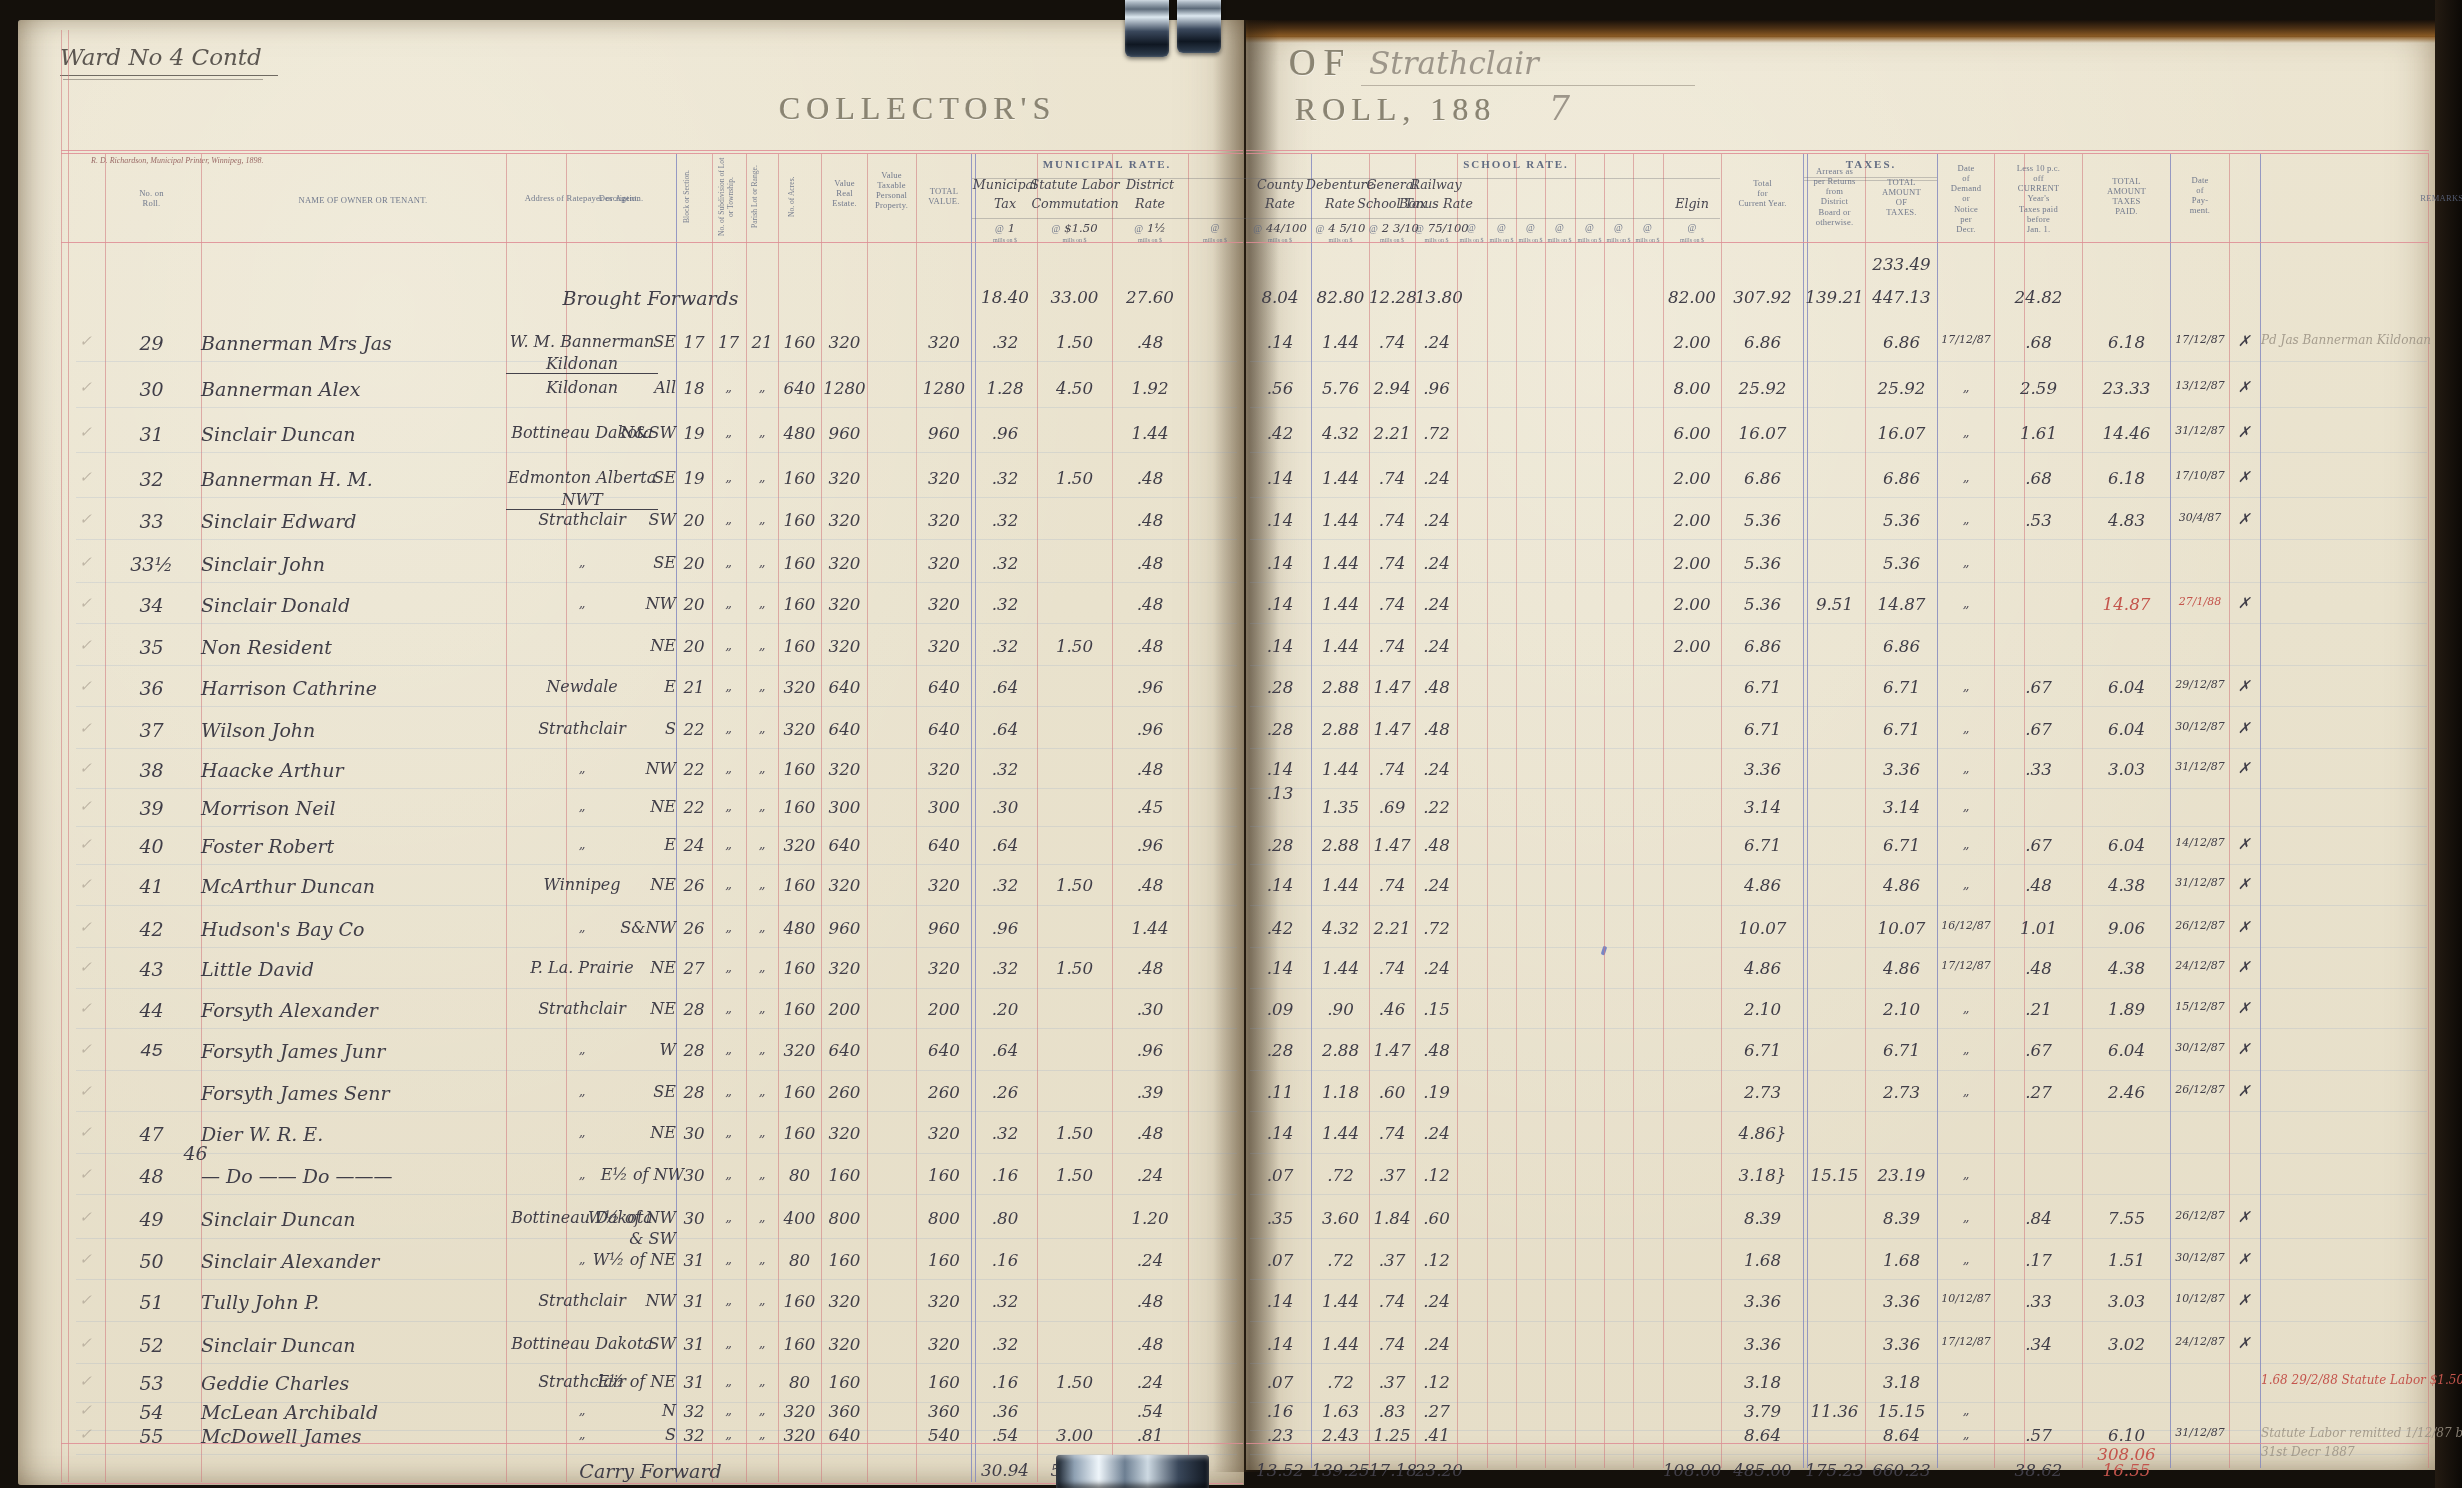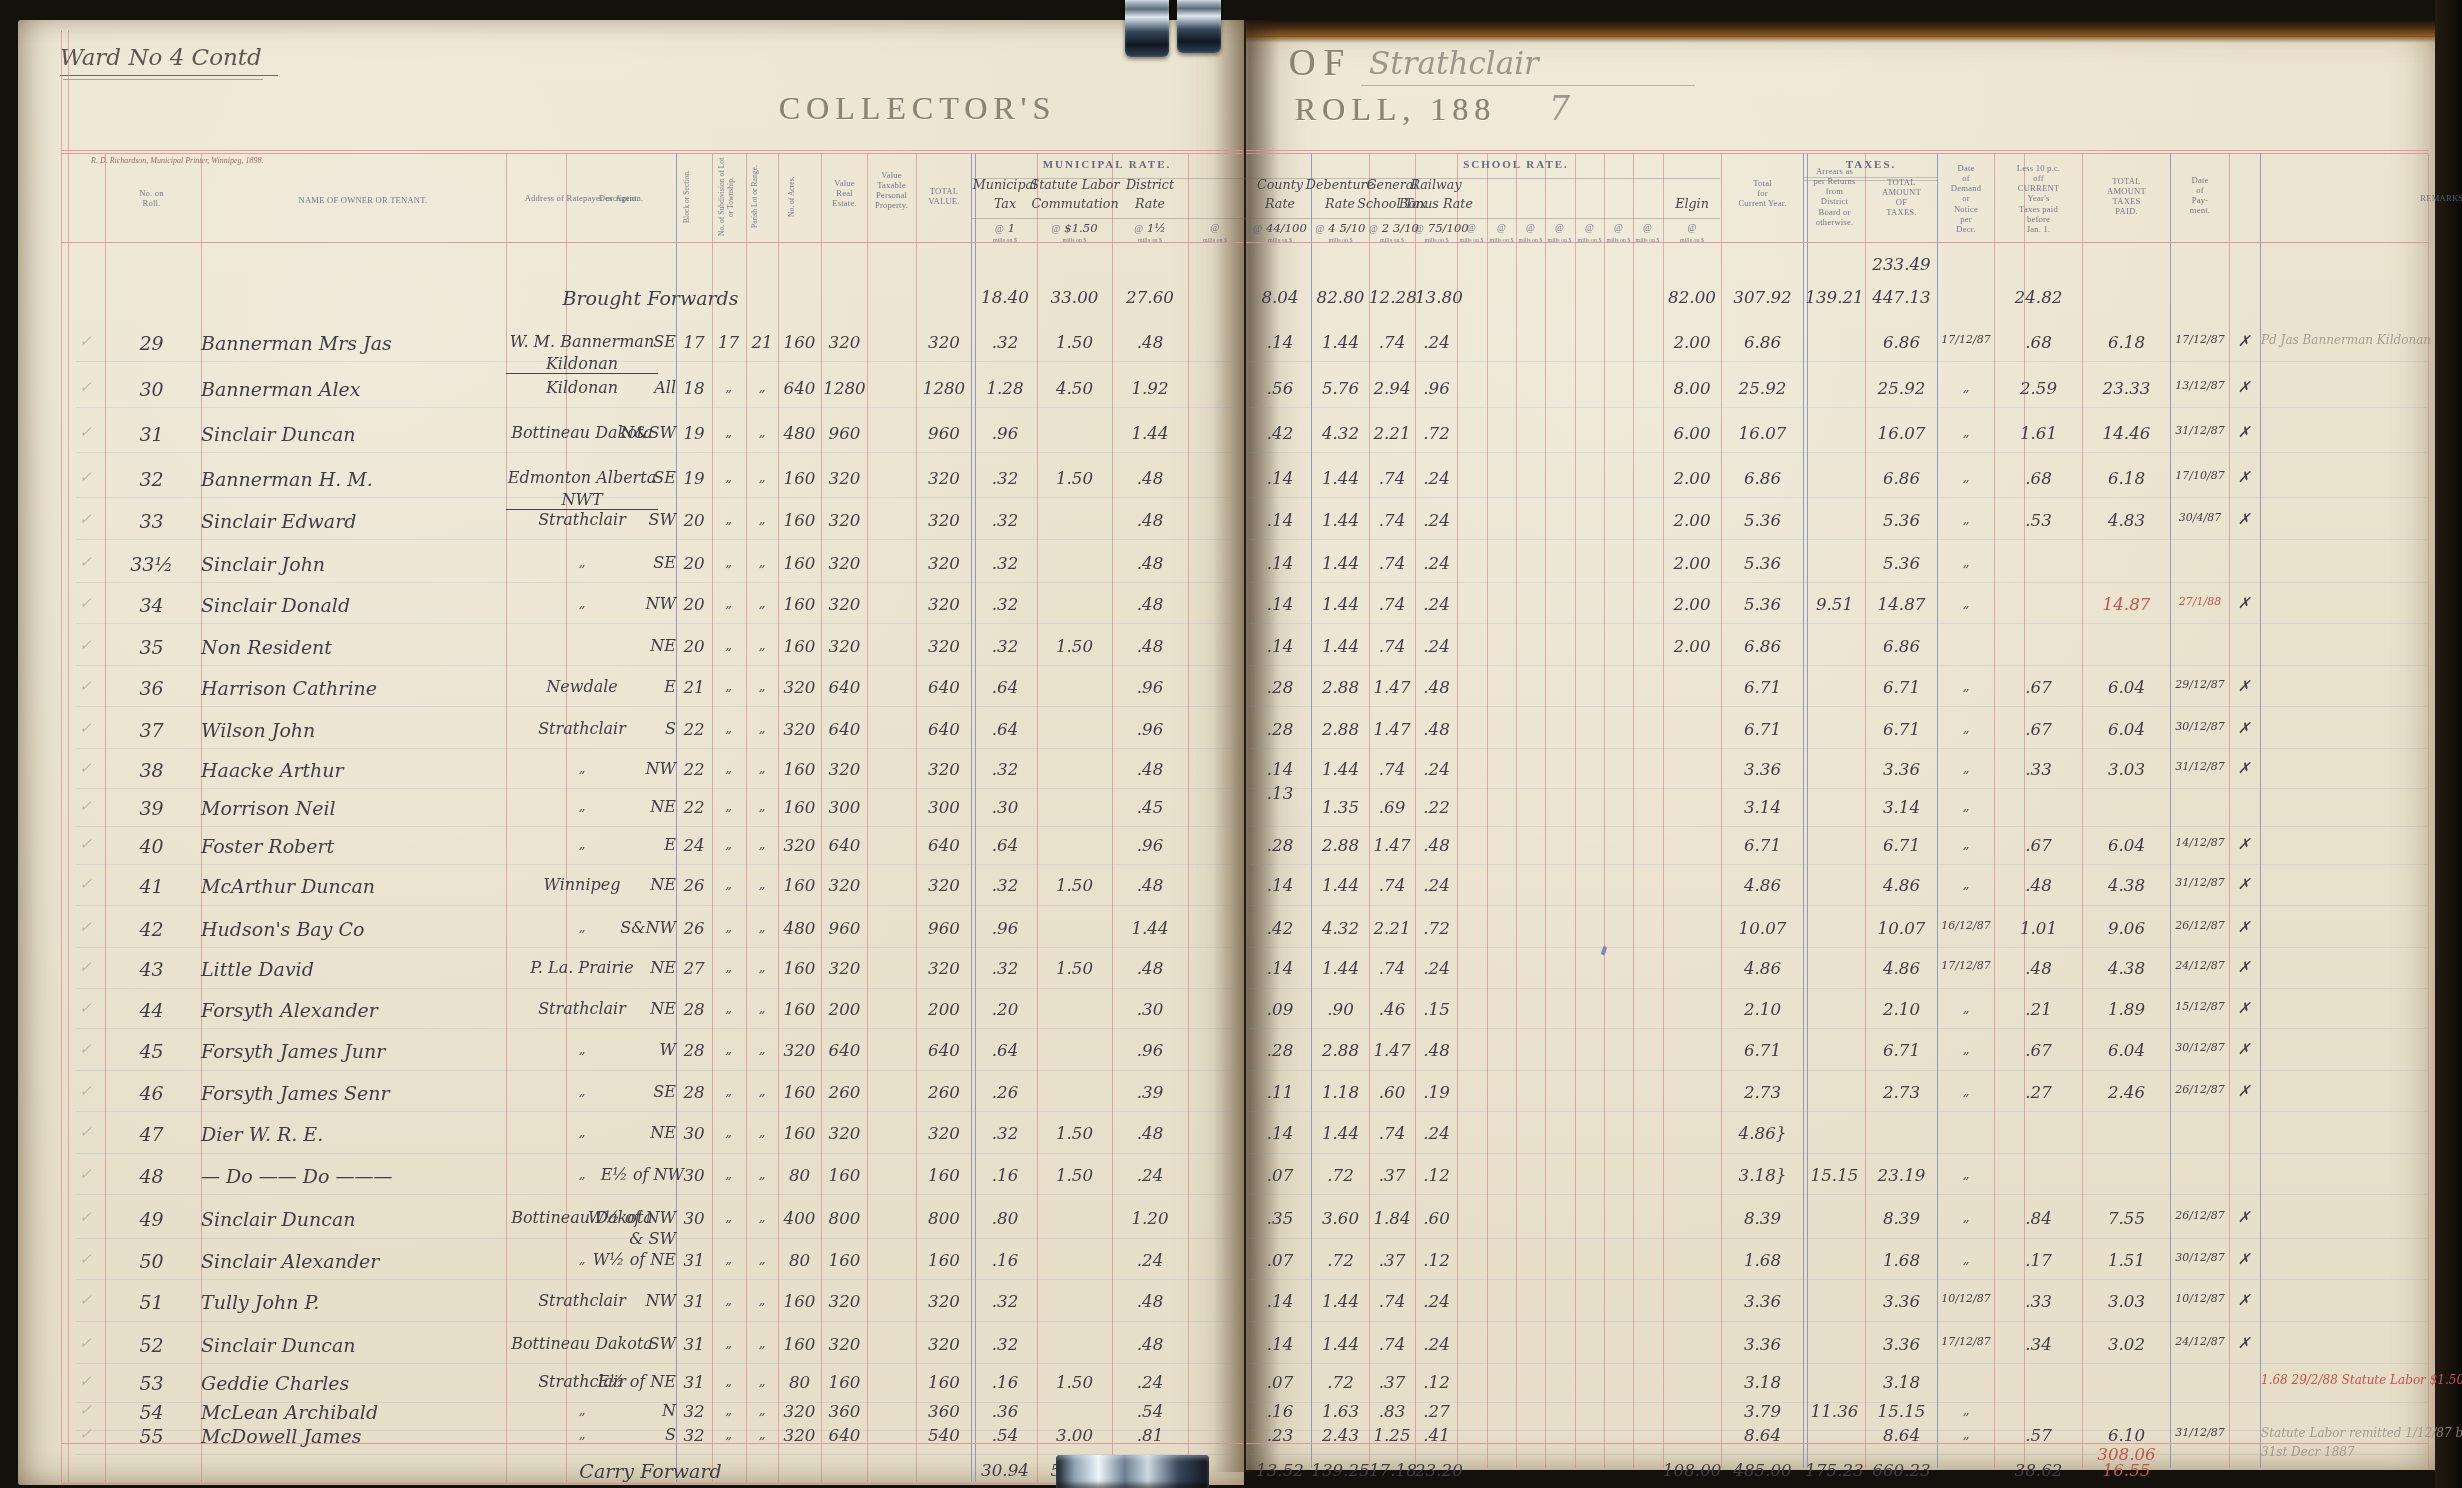--- a/index.html
+++ b/index.html
@@ -721,21 +721,21 @@
       <div class="cell c " style="left: 1721px; top: 1001px; width: 83px;">2.10</div>
       <div class="cell c " style="left: 1865px; top: 1001px; width: 73px;">2.10</div>
       <div class="cell c dit" style="left: 1938px; top: 1001px; width: 56px;">„</div>
       <div class="cell c " style="left: 1994px; top: 1001px; width: 89px;">.21</div>
       <div class="cell c " style="left: 2082px; top: 1001px; width: 89px;">1.89</div>
       <div class="cell c dt" style="left: 2171px; top: 1001px; width: 58px;">15/12/87</div>
       <div class="cell c xm" style="left: 2229px; top: 1001px; width: 30px;">✗</div>
       <div class="gl" style="left: 76px; top: 1028px; width: 1161px;"></div>
       <div class="gl" style="left: 1250px; top: 1028px; width: 1177px;"></div>
       <div class="cell c chkm" style="left: 67px; top: 1042px; width: 37px;">✓</div>
-      <div class="cell c nm" style="left: 105px; top: 1042px; width: 93px;">45</div>
+      <div class="cell c nm" style="left: 105px; top: 1042px; width: 93px; font-family: Liberation Mono, monospace;">45</div>
       <div class="cell l nm" style="left: 201px; top: 1042px; width: 324px;">Forsyth James Junr</div>
       <div class="cell c dit" style="left: 506px; top: 1042px; width: 152px;">„</div>
       <div class="cell rgt nm sm" style="left: 566px; top: 1042px; width: 110px;">W</div>
       <div class="cell c " style="left: 676px; top: 1042px; width: 36px;">28</div>
       <div class="cell c dit" style="left: 712px; top: 1042px; width: 33px;">„</div>
       <div class="cell c dit" style="left: 746px; top: 1042px; width: 32px;">„</div>
       <div class="cell c " style="left: 778px; top: 1042px; width: 43px;">320</div>
       <div class="cell c " style="left: 821px; top: 1042px; width: 47px;">640</div>
       <div class="cell c " style="left: 916px; top: 1042px; width: 56px;">640</div>
       <div class="cell c " style="left: 972px; top: 1042px; width: 66px;">.64</div>
@@ -747,21 +747,21 @@
       <div class="cell c " style="left: 1721px; top: 1042px; width: 83px;">6.71</div>
       <div class="cell c " style="left: 1865px; top: 1042px; width: 73px;">6.71</div>
       <div class="cell c dit" style="left: 1938px; top: 1042px; width: 56px;">„</div>
       <div class="cell c " style="left: 1994px; top: 1042px; width: 89px;">.67</div>
       <div class="cell c " style="left: 2082px; top: 1042px; width: 89px;">6.04</div>
       <div class="cell c dt" style="left: 2171px; top: 1042px; width: 58px;">30/12/87</div>
       <div class="cell c xm" style="left: 2229px; top: 1042px; width: 30px;">✗</div>
       <div class="gl" style="left: 76px; top: 1070px; width: 1161px;"></div>
       <div class="gl" style="left: 1250px; top: 1070px; width: 1177px;"></div>
       <div class="cell c chkm" style="left: 67px; top: 1084px; width: 37px;">✓</div>
-      <div class="cell c nm" style="left: 105px; top: 1084px; width: 93px;">46</div>
+      <div class="cell c nm" style="left: 105px; top: 1144px; width: 93px; padding-left: 44px;">46</div>
       <div class="cell l nm" style="left: 201px; top: 1084px; width: 324px;">Forsyth James Senr</div>
       <div class="cell c dit" style="left: 506px; top: 1084px; width: 152px;">„</div>
       <div class="cell rgt nm sm" style="left: 566px; top: 1084px; width: 110px;">SE</div>
       <div class="cell c " style="left: 676px; top: 1084px; width: 36px;">28</div>
       <div class="cell c dit" style="left: 712px; top: 1084px; width: 33px;">„</div>
       <div class="cell c dit" style="left: 746px; top: 1084px; width: 32px;">„</div>
       <div class="cell c " style="left: 778px; top: 1084px; width: 43px;">160</div>
       <div class="cell c " style="left: 821px; top: 1084px; width: 47px;">260</div>
       <div class="cell c " style="left: 916px; top: 1084px; width: 56px;">260</div>
       <div class="cell c " style="left: 972px; top: 1084px; width: 66px;">.26</div>

